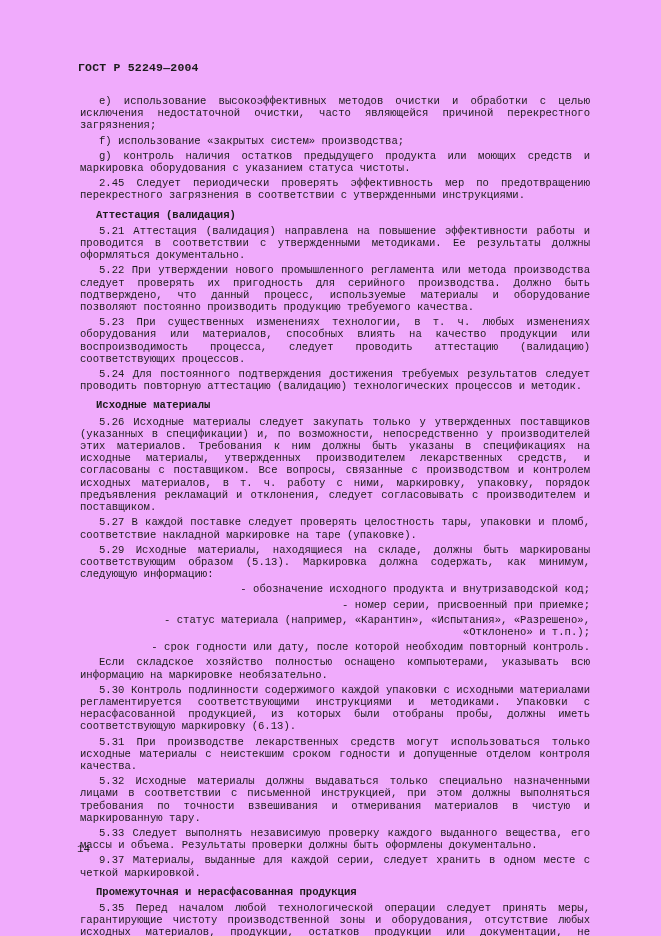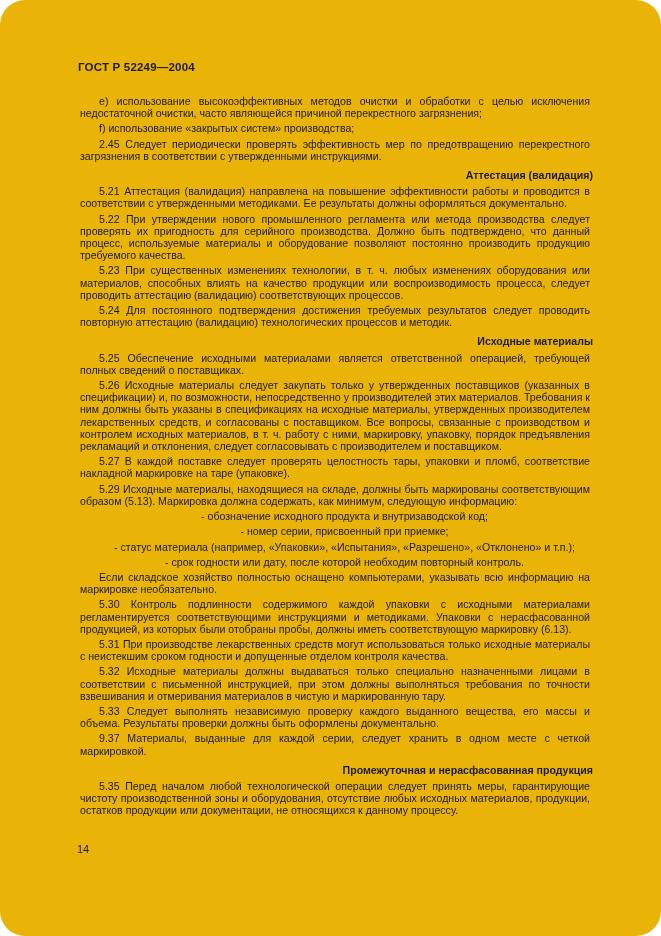--- a/index.html
+++ b/index.html
@@ -4,25 +4,24 @@
 <style>
   html, body {
     margin: 0;
     padding: 0;
     background: #ffffff;
   }
   .page {
     position: relative;
     width: 661px;
     height: 936px;
-    background: #eab308;
+    background: #f0abfc;
     overflow: hidden;
-    font-family: Liberation Sans, sans-serif;
+    font-family: Liberation Mono, monospace;
     color: #1c1c1c;
-    border-radius: 25px;
   }
   .doc-header {
     position: absolute;
     left: 78px;
     top: 61px;
     font-size: 11.5px;
     font-weight: bold;
     letter-spacing: 0.2px;
     white-space: nowrap;
   }
@@ -37,59 +36,59 @@
   }
   .doc-body p {
     margin: 3px;
     padding: 0;
   }
   .para {
     text-indent: 19px;
   }
   .list-item {
     text-indent: 19px;
-    text-align: center;
+    text-align: right;
   }
   .heading {
     text-indent: 19px;
     font-weight: bold;
     margin: 7px 0 4px 0 !important;
-    text-align: right;
+    text-align: left;
   }
   .page-number {
     position: absolute;
     left: 77px;
     top: 843px;
     font-size: 11px;
   }
 </style>
 </head>
 <body>
 
 <div class="page">
 
   <div class="doc-header">ГОСТ Р 52249—2004</div>
 
   <div class="doc-body">
     <p class="para">e) использование высокоэффективных методов очистки и обработки с целью исключения недостаточной очистки, часто являющейся причиной перекрестного загрязнения;</p>
     <p class="para">f) использование «закрытых систем» производства;</p>
+    <p class="para">g) контроль наличия остатков предыдущего продукта или моющих средств и маркировка оборудования с указанием статуса чистоты.</p>
     <p class="para">2.45 Следует периодически проверять эффективность мер по предотвращению перекрестного загрязнения в соответствии с утвержденными инструкциями.</p>
     <p class="heading">Аттестация (валидация)</p>
     <p class="para">5.21 Аттестация (валидация) направлена на повышение эффективности работы и проводится в соответствии с утвержденными методиками. Ее результаты должны оформляться документально.</p>
     <p class="para">5.22 При утверждении нового промышленного регламента или метода производства следует проверять их пригодность для серийного производства. Должно быть подтверждено, что данный процесс, используемые материалы и оборудование позволяют постоянно производить продукцию требуемого качества.</p>
     <p class="para">5.23 При существенных изменениях технологии, в т. ч. любых изменениях оборудования или материалов, способных влиять на качество продукции или воспроизводимость процесса, следует проводить аттестацию (валидацию) соответствующих процессов.</p>
     <p class="para">5.24 Для постоянного подтверждения достижения требуемых результатов следует проводить повторную аттестацию (валидацию) технологических процессов и методик.</p>
     <p class="heading">Исходные материалы</p>
-    <p class="para">5.25 Обеспечение исходными материалами является ответственной операцией, требующей полных сведений о поставщиках.</p>
     <p class="para">5.26 Исходные материалы следует закупать только у утвержденных поставщиков (указанных в спецификации) и, по возможности, непосредственно у производителей этих материалов. Требования к ним должны быть указаны в спецификациях на исходные материалы, утвержденных производителем лекарственных средств, и согласованы с поставщиком. Все вопросы, связанные с производством и контролем исходных материалов, в т. ч. работу с ними, маркировку, упаковку, порядок предъявления рекламаций и отклонения, следует согласовывать с производителем и поставщиком.</p>
     <p class="para">5.27 В каждой поставке следует проверять целостность тары, упаковки и пломб, соответствие накладной маркировке на таре (упаковке).</p>
     <p class="para">5.29 Исходные материалы, находящиеся на складе, должны быть маркированы соответствующим образом (5.13). Маркировка должна содержать, как минимум, следующую информацию:</p>
     <p class="list-item">- обозначение исходного продукта и внутризаводской код;</p>
     <p class="list-item">- номер серии, присвоенный при приемке;</p>
-    <p class="list-item">- статус материала (например, «Упаковки», «Испытания», «Разрешено», «Отклонено» и т.п.);</p>
+    <p class="list-item">- статус материала (например, «Карантин», «Испытания», «Разрешено», «Отклонено» и т.п.);</p>
     <p class="list-item">- срок годности или дату, после которой необходим повторный контроль.</p>
     <p class="para">Если складское хозяйство полностью оснащено компьютерами, указывать всю информацию на маркировке необязательно.</p>
     <p class="para">5.30 Контроль подлинности содержимого каждой упаковки с исходными материалами регламентируется соответствующими инструкциями и методиками. Упаковки с нерасфасованной продукцией, из которых были отобраны пробы, должны иметь соответствующую маркировку (6.13).</p>
     <p class="para">5.31 При производстве лекарственных средств могут использоваться только исходные материалы с неистекшим сроком годности и допущенные отделом контроля качества.</p>
     <p class="para">5.32 Исходные материалы должны выдаваться только специально назначенными лицами в соответствии с письменной инструкцией, при этом должны выполняться требования по точности взвешивания и отмеривания материалов в чистую и маркированную тару.</p>
     <p class="para">5.33 Следует выполнять независимую проверку каждого выданного вещества, его массы и объема. Результаты проверки должны быть оформлены документально.</p>
     <p class="para">9.37 Материалы, выданные для каждой серии, следует хранить в одном месте с четкой маркировкой.</p>
     <p class="heading">Промежуточная и нерасфасованная продукция</p>
     <p class="para">5.35 Перед началом любой технологической операции следует принять меры, гарантирующие чистоту производственной зоны и оборудования, отсутствие любых исходных материалов, продукции, остатков продукции или документации, не относящихся к данному процессу.</p>
   </div>

